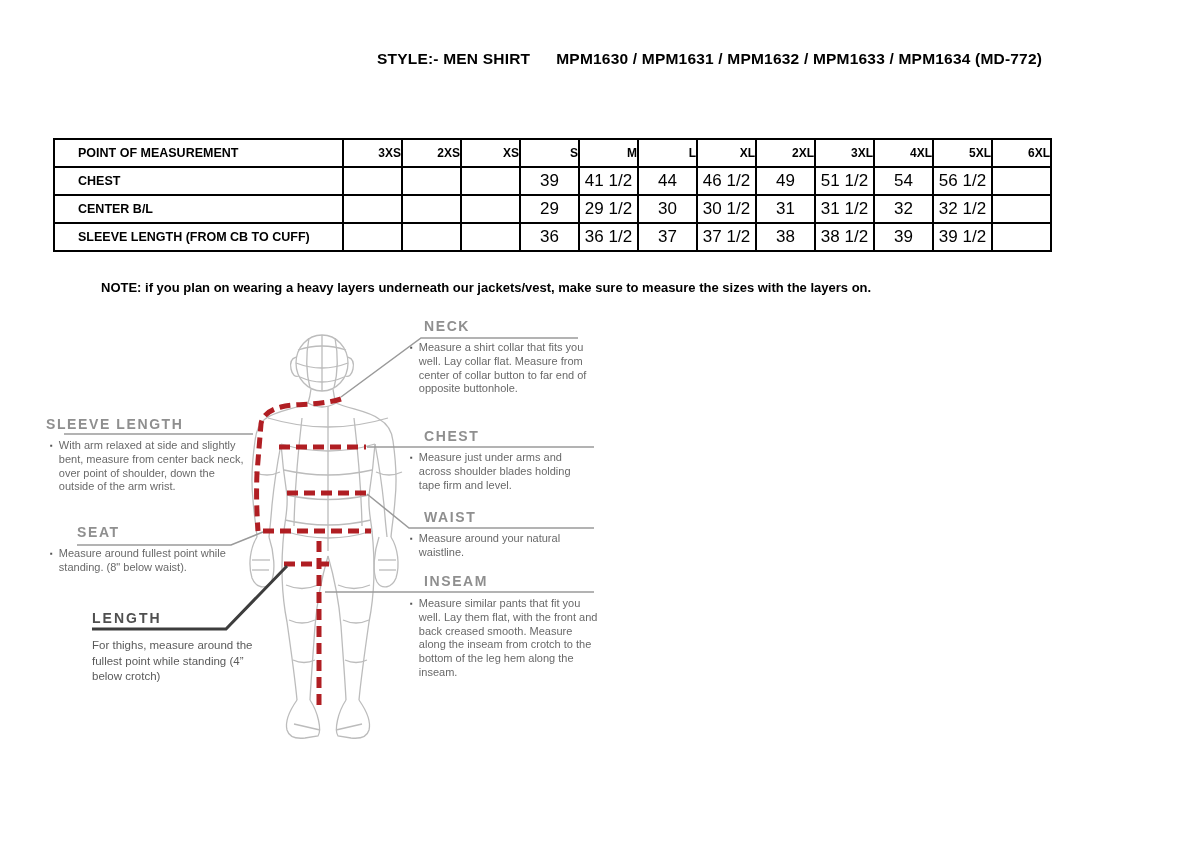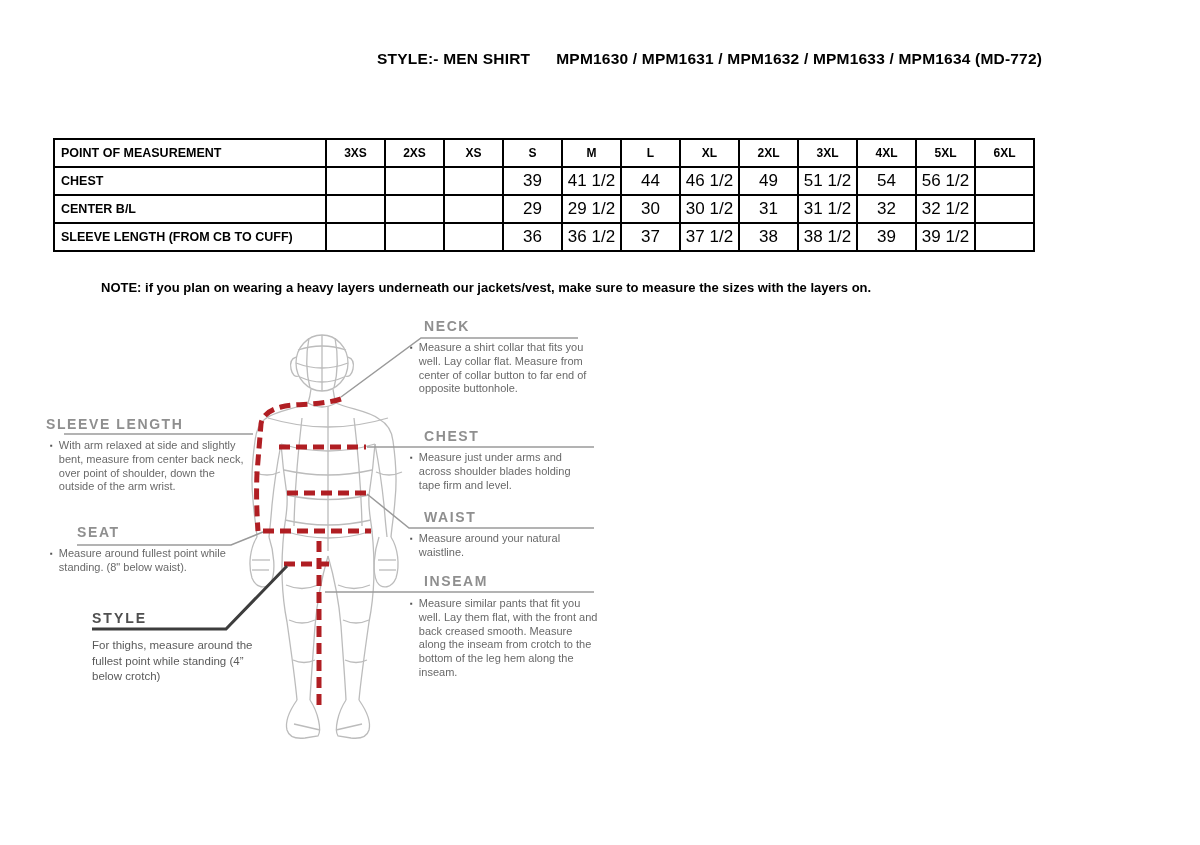--- a/index.html
+++ b/index.html
@@ -14,24 +14,24 @@
   .title .codes{margin-left:26px;}
   .size-table{
     position:absolute;left:53px;top:138px;border-collapse:collapse;table-layout:fixed;
   }
   .size-table th,.size-table td{
     border:2px solid #000;height:26px;padding:0;font-size:12.5px;text-align:center;
     overflow:hidden;white-space:nowrap;
   }
   .size-table th{font-weight:bold;font-size:12px;}
   .size-table th.pom,.size-table td.pom{
-    width:264px;text-align:left;padding-left:6px;font-weight:bold;font-size:12.5px;
+    width:264px;text-align:left;padding-left:23px;font-weight:bold;font-size:12.5px;
   }
   .size-table th.size-col,.size-table td.size-col{width:57px;font-size:17px;}
-  .size-table th.size-col{font-size:12px;}
+  .size-table th.size-col{font-size:12px;text-align:right;}
   .note{
     position:absolute;left:57px;top:280px;font-size:13px;font-weight:bold;white-space:nowrap;margin-left:44px;
   }
   .fig-svg{position:absolute;left:0;top:0;z-index:0;}
   .guide-label{
     position:absolute;z-index:2;font-size:14px;font-weight:700;color:#8f8f8f;
     letter-spacing:1.6px;white-space:nowrap;
   }
   .guide-label.dark{color:#4f4f4f;letter-spacing:2px;}
   .guide-desc{
@@ -220,21 +220,21 @@
     <span class="bullet">▪</span>
     <span>Measure around fullest point while standing. (8" below waist).</span>
   </div>
 
   <div class="guide-label" style="left:424px;top:509px">WAIST</div>
   <div class="guide-desc" style="left:410px;top:532px;width:184px">
     <span class="bullet">▪</span>
     <span>Measure around your natural waistline.</span>
   </div>
 
-  <div class="guide-label dark" style="left:92px;top:610px">STYLE</div>
+  <div class="guide-label dark" style="left:92px;top:610px">LENGTH</div>
   <div class="thigh-desc" style="left:92px;top:638px;width:168px">For thighs, measure around the fullest point while standing (4” below crotch)</div>
 
   <div class="guide-label" style="left:424px;top:573px">INSEAM</div>
   <div class="guide-desc" style="left:410px;top:597px;width:190px">
     <span class="bullet">▪</span>
     <span>Measure similar pants that fit you well. Lay them flat, with the front and back creased smooth. Measure along the inseam from crotch to the bottom of the leg hem along the inseam.</span>
   </div>
 
 </div>
 

